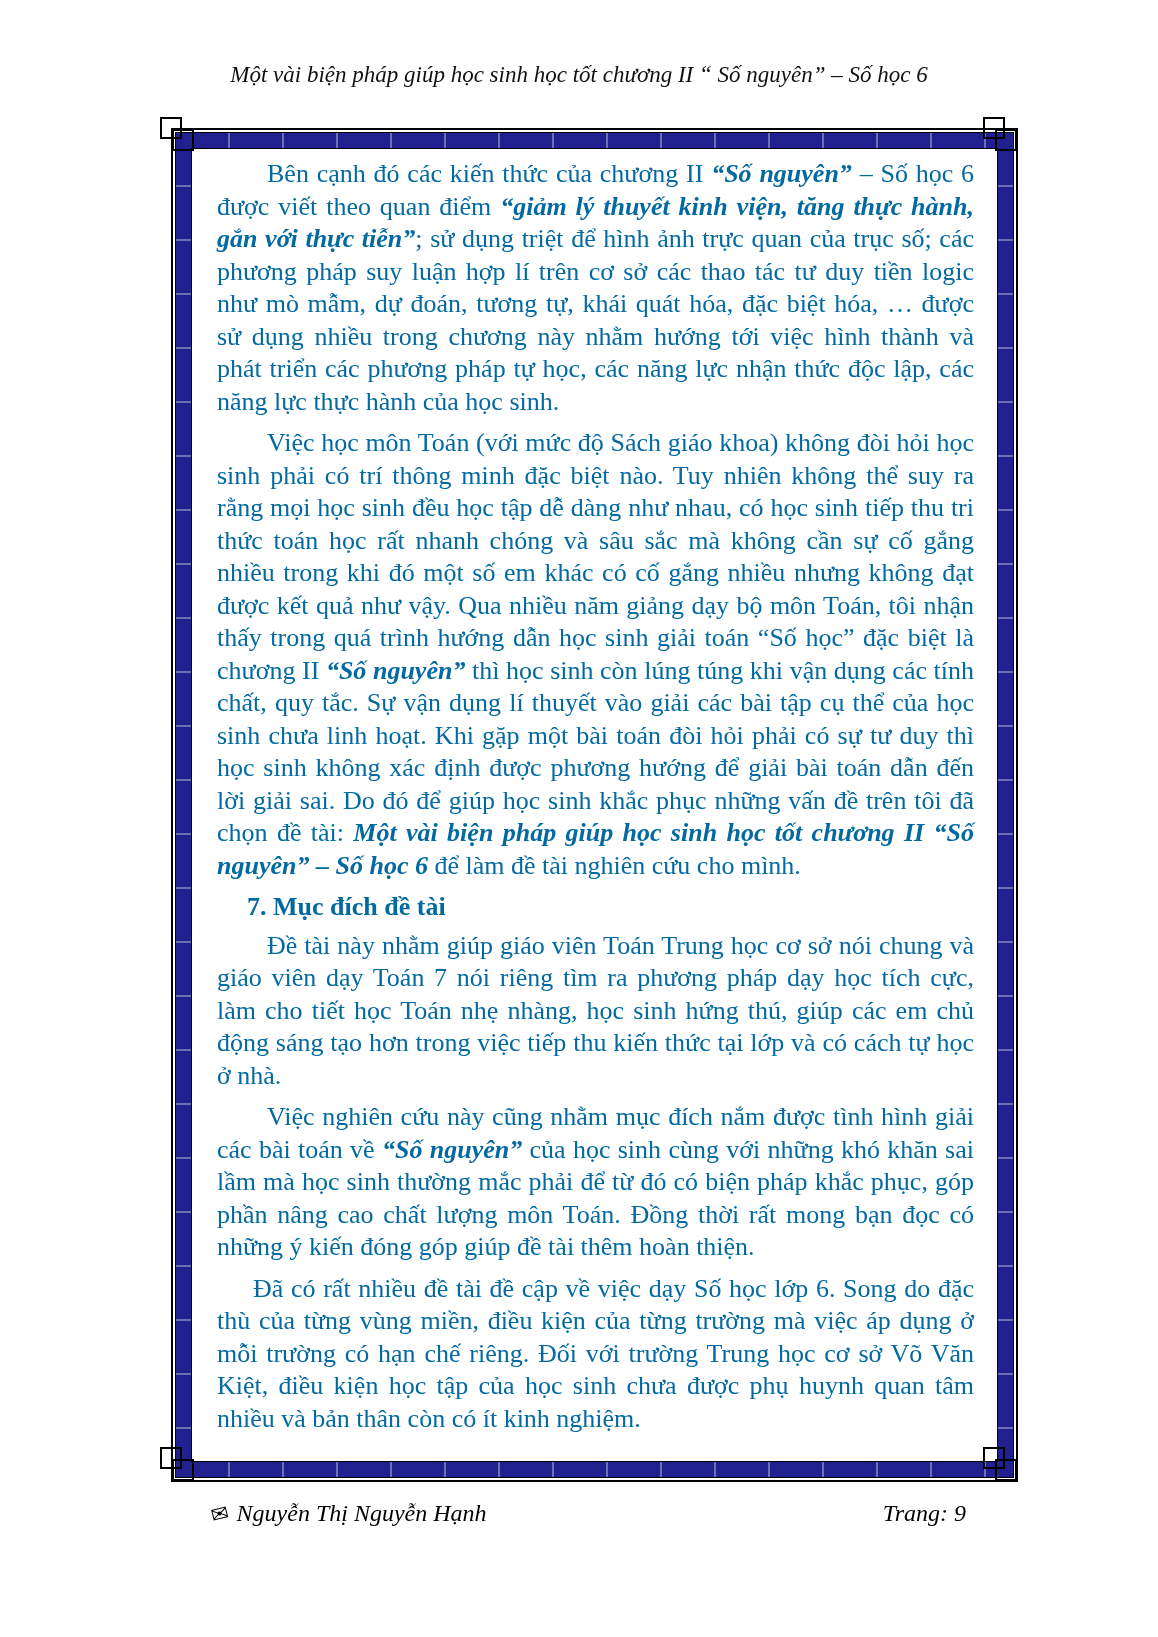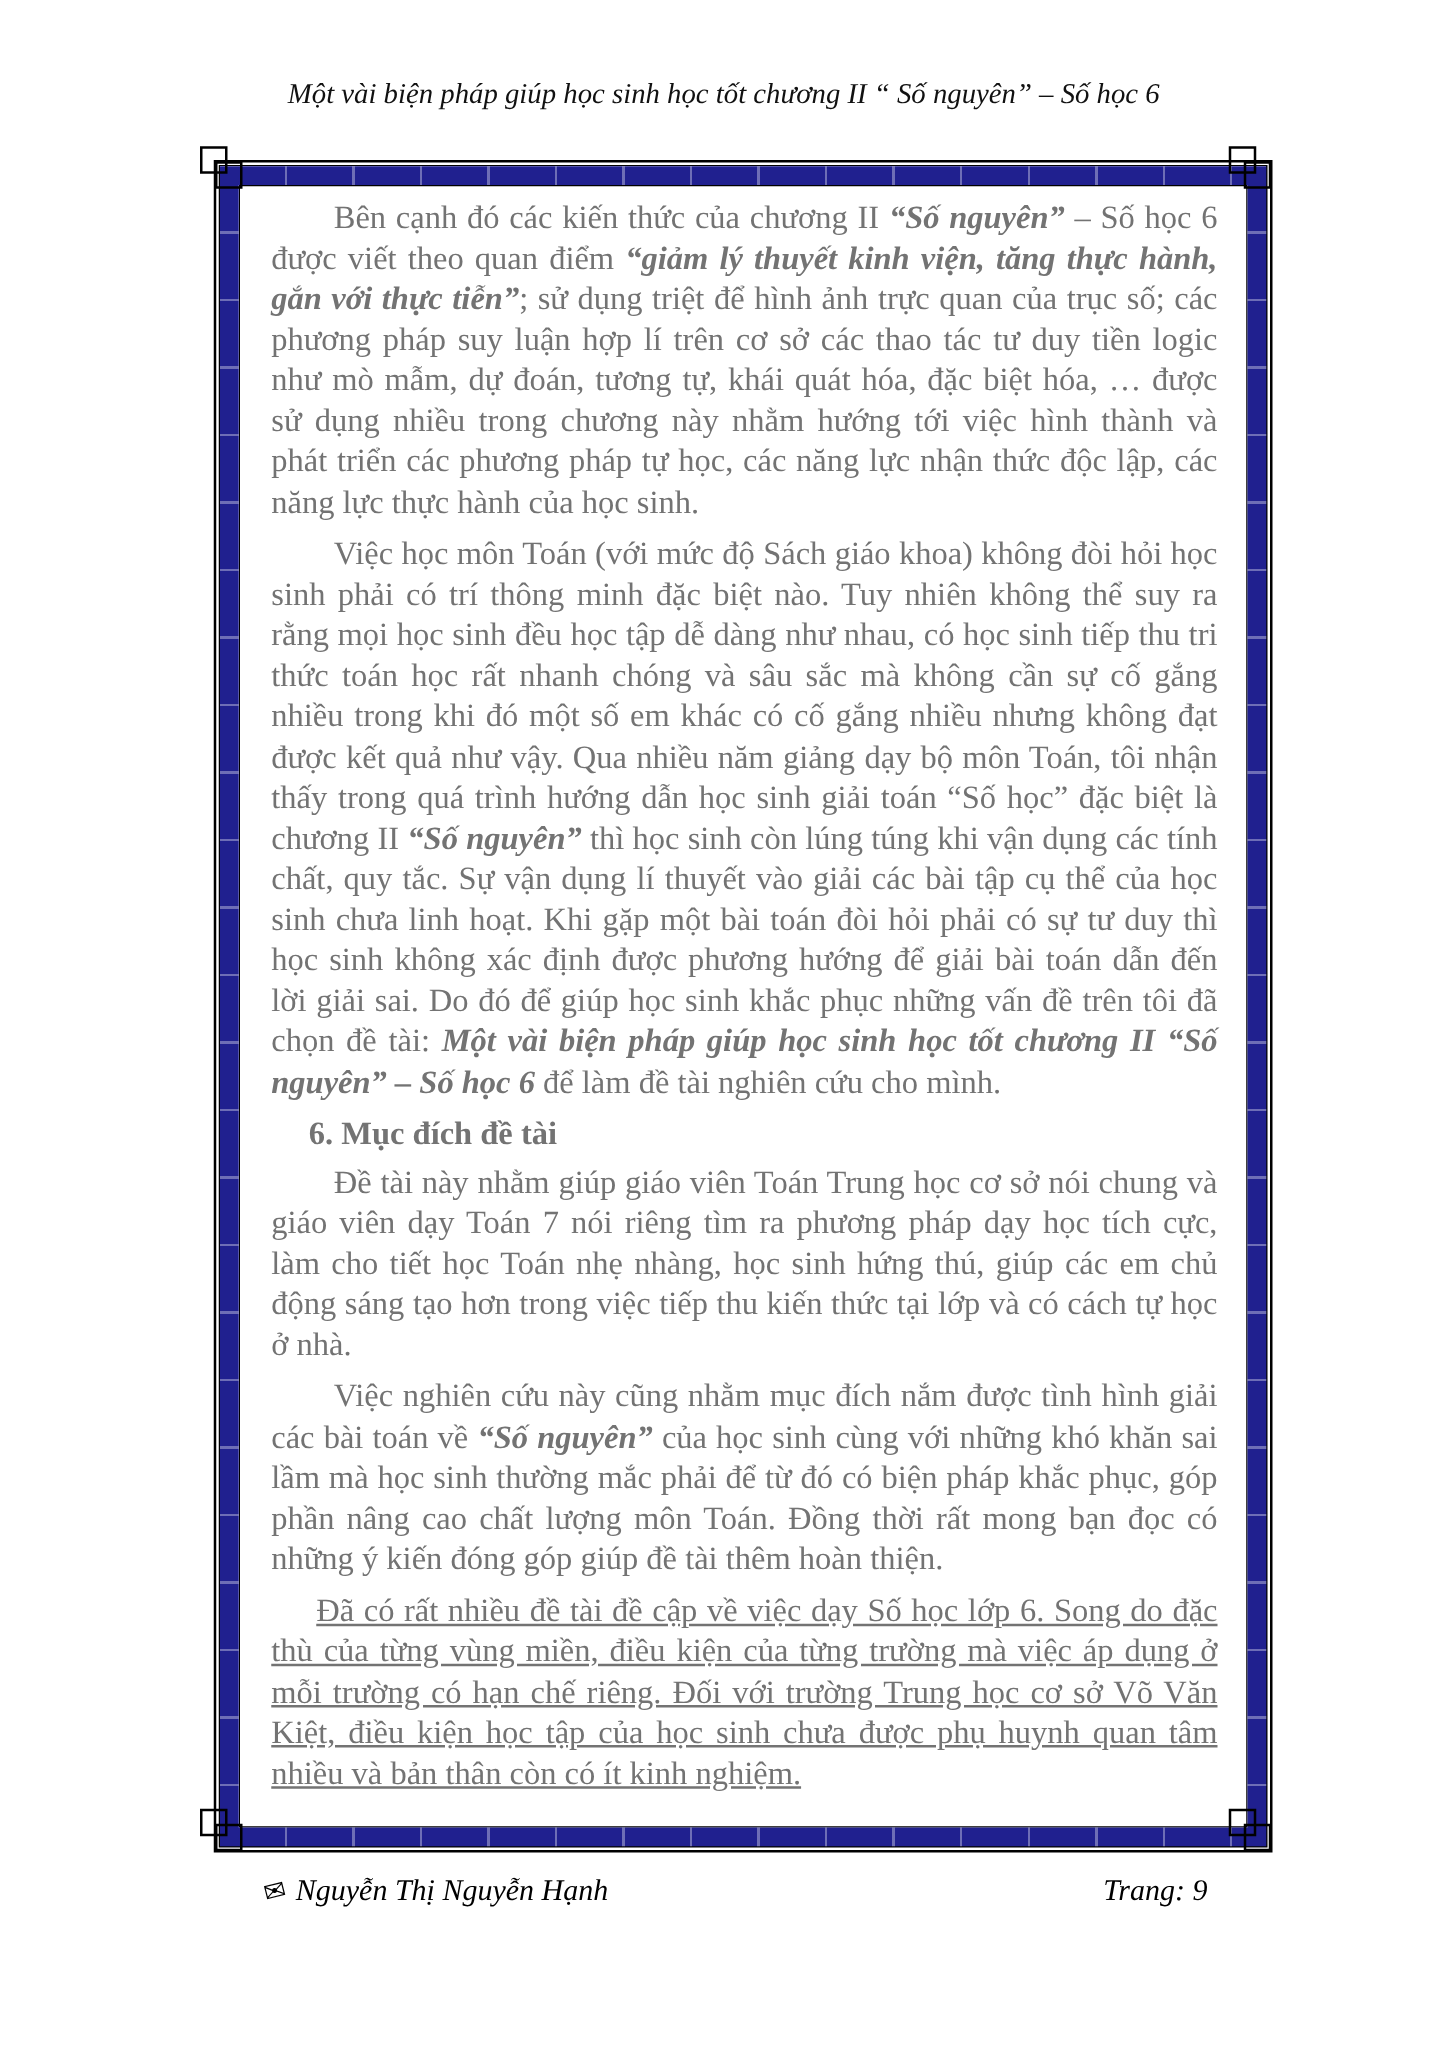--- a/index.html
+++ b/index.html
@@ -32,25 +32,25 @@
   .seam-v.left{left:3px;} .seam-v.right{right:3px;}
   
   .orn{position:absolute;width:22px;height:22px;border:2.5px solid #000;background:transparent;box-sizing:border-box;}
   .tl-a{left:-13px;top:-13px;} .tl-b{left:-1px;top:-1px;}
   .tr-a{right:11px;top:-13px;} .tr-b{right:-1px;top:-1px;}
   .bl-a{left:-13px;bottom:11px;} .bl-b{left:-1px;bottom:-1px;}
   .br-a{right:11px;bottom:11px;} .br-b{right:-1px;bottom:-1px;}
   
   .content{
     position:absolute;inset:18px;padding:10px 24px 0 26px;
-    font-size:26px;line-height:32.5px;text-align:justify;color:#737373;
+    font-size:26px;line-height:32.5px;text-align:justify;color:#0369a1;
   }
   .para{margin:0 0 9px 0;text-indent:50px;}
   .para.small-indent{text-indent:36px;margin-bottom:0;}
-  .para:last-child{margin-bottom:0;text-decoration:underline;}
+  .para:last-child{margin-bottom:0;}
   .bi{font-weight:bold;font-style:italic;}
   .heading{margin:4px 0 6px 0;padding-left:30px;font-weight:bold;font-size:26px;}
   
   .running-footer{
     position:absolute;left:171px;top:1500px;width:847px;
     display:flex;justify-content:space-between;align-items:baseline;
     font-style:italic;font-size:24px;box-sizing:border-box;
     padding:0 52px 0 40px;
   }
   .footer-left{display:flex;align-items:baseline;gap:8px;}
@@ -79,21 +79,21 @@
   <div class="orn bl-b"></div>
   <div class="orn br-a"></div>
   <div class="orn br-b"></div>
 
   <div class="content">
 
     <p class="para"><span>Bên cạnh đó các kiến thức của chương II </span><span class="bi">“Số nguyên”</span><span> – Số học 6 được viết theo quan điểm </span><span class="bi">“giảm lý thuyết kinh viện, tăng thực hành, gắn với thực tiễn”</span><span>; sử dụng triệt để hình ảnh trực quan của trục số;  các phương pháp suy luận hợp lí trên cơ sở các thao tác tư duy tiền logic như mò mẫm, dự đoán, tương tự, khái quát hóa, đặc biệt hóa, … được sử dụng nhiều trong chương này nhằm hướng tới việc hình thành và phát triển các phương pháp tự học, các năng lực nhận thức độc lập, các năng lực thực hành của học sinh.</span></p>
 
     <p class="para"><span>Việc học môn Toán (với mức độ Sách giáo khoa) không đòi hỏi học sinh phải có trí thông minh đặc biệt nào. Tuy nhiên không thể suy ra rằng mọi học sinh đều học tập dễ dàng như nhau, có học sinh tiếp thu tri thức toán học rất nhanh chóng và sâu sắc mà không cần sự cố gắng nhiều trong khi đó một số em khác có cố gắng nhiều nhưng không đạt được kết quả như vậy. Qua nhiều năm giảng dạy bộ môn Toán, tôi nhận thấy trong quá trình hướng dẫn học sinh giải toán “Số học” đặc biệt là chương II </span><span class="bi">“Số nguyên”</span><span> thì học sinh còn lúng túng khi vận dụng các tính chất, quy tắc. Sự vận dụng lí thuyết vào giải các bài tập cụ thể của học sinh chưa linh hoạt. Khi gặp một bài toán đòi hỏi phải có sự tư duy thì học sinh không xác định được phương hướng để giải bài toán dẫn đến lời giải sai. Do đó để giúp học sinh khắc phục những vấn đề trên tôi đã chọn đề tài:  </span><span class="bi">Một vài biện pháp giúp học sinh học tốt chương II “Số nguyên” – Số học 6</span><span> để làm đề tài nghiên cứu cho mình.</span></p>
 
-    <p class="heading">6. Mục đích đề tài</p>
+    <p class="heading">7. Mục đích đề tài</p>
 
     <p class="para"><span>Đề tài này nhằm giúp giáo viên Toán Trung học cơ sở nói chung và giáo viên dạy Toán 7 nói riêng tìm ra phương pháp dạy học tích cực, làm cho tiết học Toán nhẹ nhàng, học sinh hứng thú, giúp các em chủ động sáng tạo hơn trong việc tiếp thu kiến thức tại lớp và có cách tự học ở nhà.</span></p>
 
     <p class="para"><span>Việc nghiên cứu này cũng nhằm mục đích nắm được tình hình giải các bài toán về </span><span class="bi">“Số nguyên”</span><span> của học sinh cùng với những khó khăn sai lầm mà học sinh thường mắc phải để từ đó có biện pháp khắc phục, góp phần nâng cao chất lượng môn Toán. Đồng thời rất mong bạn đọc có những ý kiến đóng góp giúp đề tài thêm hoàn thiện.</span></p>
 
 
     <p class="para small-indent"><span>Đã có rất nhiều đề tài đề cập về việc dạy Số học lớp 6. Song do đặc thù của từng vùng miền, điều kiện của từng trường mà việc áp dụng ở mỗi trường có hạn chế riêng. Đối với trường Trung học cơ sở Võ Văn Kiệt, điều kiện học tập của học sinh chưa được phụ huynh quan tâm nhiều và bản thân còn có ít kinh nghiệm.</span></p>
 
   </div>
 </div>

